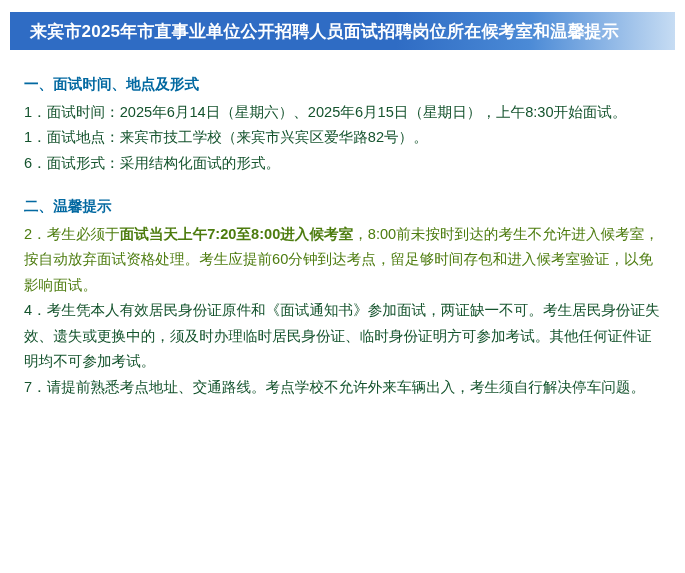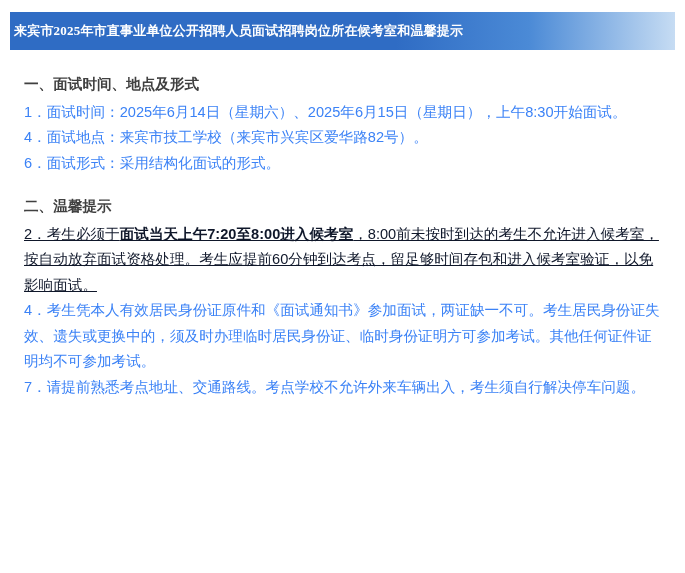--- a/index.html
+++ b/index.html
@@ -25,49 +25,47 @@
   .title-bar {
     position: relative;
     margin: 12px 10px 0 10px;
     height: 38px;
     background: linear-gradient(90deg, #2f6cc4 0%, #2f6cc4 58%, #4b8ad6 78%, #c6dcf3 100%);
     display: flex;
     align-items: center;
   }
   .title-bar .title-text {
     color: #ffffff;
-    font-size: 13px;
+    font-size: 17px;
     font-weight: bold;
     letter-spacing: 0.2px;
-    padding-left: 4px;
+    padding-left: 20px;
     white-space: nowrap;
-    font-family: Liberation Serif, serif;
   }
   
   .content {
     padding: 22px 24px 0 24px;
     font-size: 14.6px;
     line-height: 1.75;
   }
   .section-heading {
     font-weight: bold;
-    color: #404040;
+    color: #0369a1;
     margin-bottom: 2px;
   }
   .para {
-    color: #3b82f6;
+    color: #14532d;
     margin: 0;
     text-indent: 0;
   }
   .spacer {
     height: 18px;
   }
   .highlight-red {
-    color: #0f172a;
-    text-decoration: underline;
+    color: #4d7c0f;
   }
   .bold {
     font-weight: bold;
   }
   .inline {
     display: inline;
   }
 </style>
 </head>
 <body>
@@ -75,21 +73,21 @@
 <div class="page">
 
   <div class="title-bar">
     <div class="title-text">来宾市2025年市直事业单位公开招聘人员面试招聘岗位所在候考室和温馨提示</div>
   </div>
 
   <div class="content">
 
     <div class="section-heading">一、面试时间、地点及形式</div>
     <p class="para">1．面试时间：2025年6月14日（星期六）、2025年6月15日（星期日），上午8:30开始面试。</p>
-    <p class="para">4．面试地点：来宾市技工学校（来宾市兴宾区爱华路82号）。</p>
+    <p class="para">1．面试地点：来宾市技工学校（来宾市兴宾区爱华路82号）。</p>
     <p class="para">6．面试形式：采用结构化面试的形式。</p>
 
     <div class="spacer"></div>
 
     <div class="section-heading">二、温馨提示</div>
     <p class="para highlight-red"><span class="inline">2．考生必须于</span><span class="inline bold">面试当天上午7:20至8:00进入候考室</span><span class="inline">，8:00前未按时到达的考生不允许进入候考室，按自动放弃面试资格处理。考生应提前60分钟到达考点，留足够时间存包和进入候考室验证，以免影响面试。</span></p>
     <p class="para">4．考生凭本人有效居民身份证原件和《面试通知书》参加面试，两证缺一不可。考生居民身份证失效、遗失或更换中的，须及时办理临时居民身份证、临时身份证明方可参加考试。其他任何证件证明均不可参加考试。</p>
     <p class="para">7．请提前熟悉考点地址、交通路线。考点学校不允许外来车辆出入，考生须自行解决停车问题。</p>
 
   </div>

